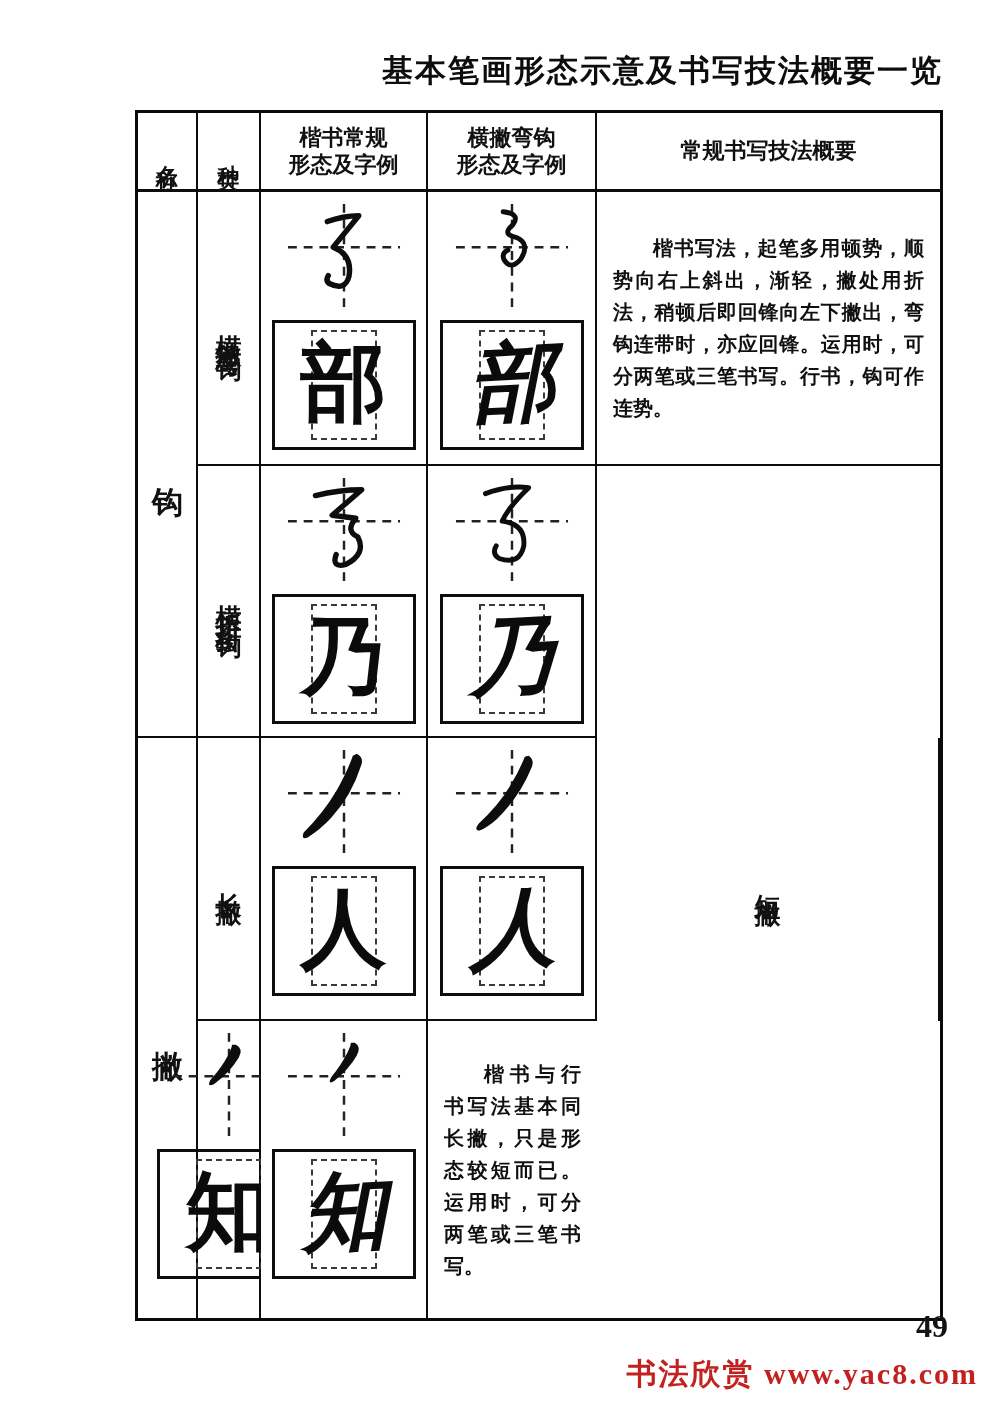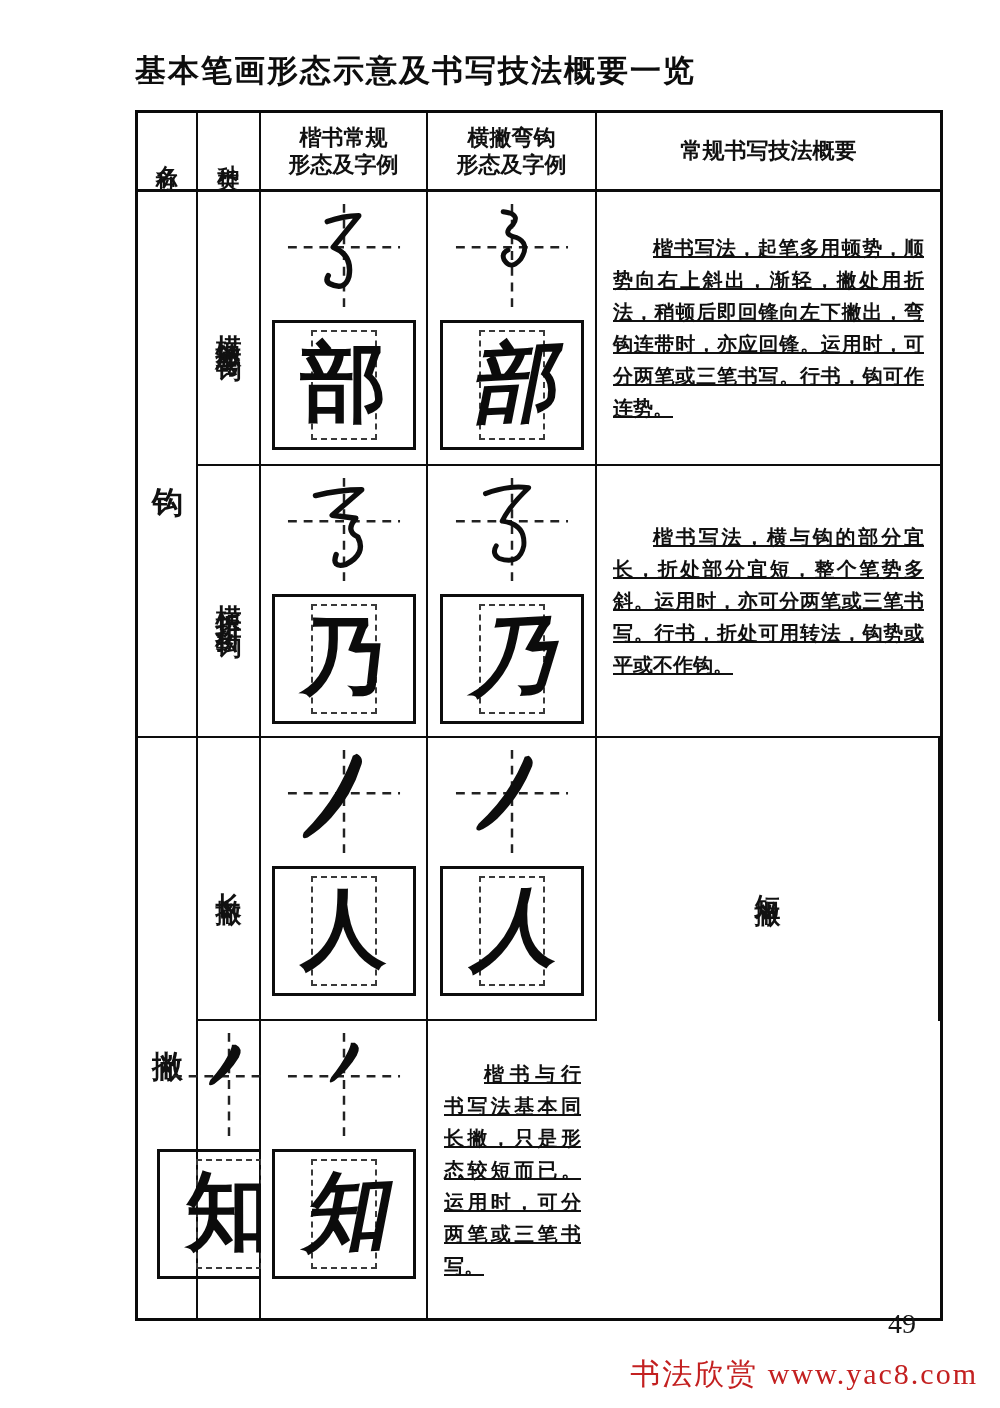--- a/index.html
+++ b/index.html
@@ -3,21 +3,21 @@
 <meta charset="utf-8">
 <style>
   html,body{margin:0;padding:0;}
   body{
     width:1000px;height:1408px;background:#ffffff;position:relative;
     font-family:"Liberation Serif","DejaVu Serif",serif;color:#111;
     overflow:hidden;
   }
   .page-title{
     position:absolute;top:50px;left:135px;width:808px;
-    text-align:left;font-size:31px;font-weight:bold;letter-spacing:2px;
+    text-align:right;font-size:31px;font-weight:bold;letter-spacing:2px;
     color:#0d0d0d;
   }
   .sheet{
     position:absolute;left:135px;top:110px;width:808px;height:1211px;
     border:3px solid #0a0a0a;box-sizing:border-box;
     display:grid;
     grid-template-columns:60px 63px 167px 169px 1fr;
     grid-template-rows:79px 274px 272px 283px 1fr;
   }
   .cell{
@@ -46,32 +46,32 @@
   }
   .inner-grid{
     position:absolute;left:36px;right:36px;top:7px;bottom:7px;
     border:2px dashed #3a3a3a;
   }
   .glyph{
     position:relative;font-size:86px;line-height:1;font-weight:bold;
     color:#0b0b0b;transform:translateY(-2px);
   }
   .glyph.xing{font-style:italic;transform:translateY(-2px) rotate(-3deg);}
-  .tech{align-items:center;justify-content:flex-start;padding:12px 16px;text-decoration:underline;}
+  .tech{align-items:center;justify-content:flex-start;padding:12px 16px;}
   .tech p{
     margin:0;font-size:20px;line-height:1.6;font-weight:bold;
     text-indent:2em;text-align:justify;color:#101010;
   }
   .page-number{
     position:absolute;top:1308px;left:888px;width:60px;
-    font-size:28px;font-weight:normal;text-align:left;color:#141414;
+    font-size:32px;font-weight:bold;text-align:right;color:#141414;
   }
   .watermark{
     position:absolute;top:1354px;right:22px;
-    font-size:30px;letter-spacing:2px;font-weight:normal;margin-left:28px;
+    font-size:30px;letter-spacing:2px;font-weight:bold;margin-left:28px;
   }
   .ink{stroke:#0d0d0d;fill:none;stroke-linecap:round;stroke-linejoin:round;}
   .ink-fill{fill:#0d0d0d;stroke:none;}
   .guide{stroke:#222;stroke-width:2.5;stroke-dasharray:9 7;fill:none;}
 </style>
 </head>
 <body>
 
 <div class="page-title">基本笔画形态示意及书写技法概要一览</div>
 
@@ -146,23 +146,20 @@
     <svg class="stroke-svg" viewBox="0 0 150 118">
       <line class="guide" x1="18" y1="50" x2="132" y2="50"></line>
       <line class="guide" x1="75" y1="6" x2="75" y2="112"></line>
       <path class="ink" stroke-width="5" d="M48,22 Q72,13 92,16 Q72,35 65,50 Q89,53 87,75 Q83,95 62,88 Q54,83 59,75"></path>
     </svg>
     <div class="charbox">
       <div class="inner-grid"></div>
       <div class="glyph xing">乃</div>
     </div>
   </div>
-  <div class="cell tech last-col">
-    <p>楷书写法，横与钩的部分宜长，折处部分宜短，整个笔势多斜。运用时，亦可分两笔或三笔书写。行书，折处可用转法，钩势或平或不作钩。</p>
-  </div>
 
   <div class="cell name-span bottom">
     <span class="vert cat-label">撇</span>
   </div>
 
   <div class="cell">
     <span class="vert type-label">长撇</span>
   </div>
   <div class="cell ex">
     <svg class="stroke-svg" viewBox="0 0 150 118">

